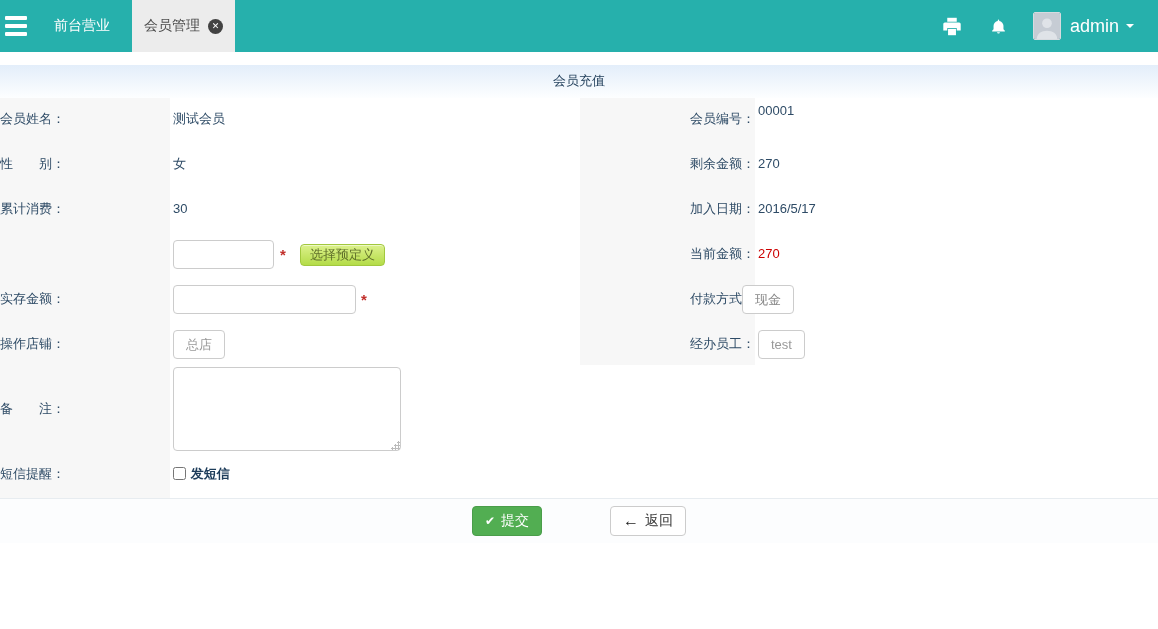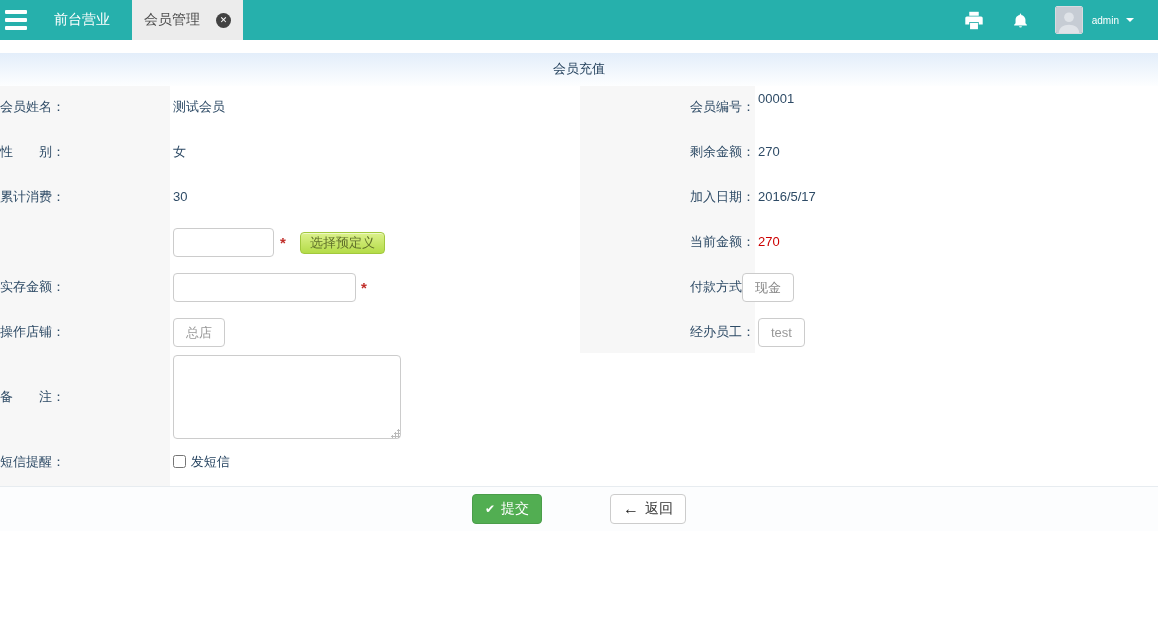--- a/index.html
+++ b/index.html
@@ -1,35 +1,35 @@
 <!DOCTYPE html>
 <html><head>
 <meta charset="utf-8">
 <style>
   * { margin:0; padding:0; box-sizing:border-box; }
   html,body { width:1158px; height:629px; background:#fff; overflow:hidden;
     font-family:"Liberation Sans","DejaVu Sans",sans-serif; }
 
   
-  .nav { height:40px; background:#26b0ac; display:flex; align-items:stretch; }
+  .nav { height:52px; background:#26b0ac; display:flex; align-items:stretch; }
   .hamburger { width:34px; display:flex; flex-direction:column; justify-content:center;
     gap:4px; padding-left:5px; cursor:pointer; }
   .hamburger span { display:block; width:22px; height:4px; background:#fff; border-radius:1px; }
   .tab { display:flex; align-items:center; padding:0 12px; font-size:14px; color:#fff;
     margin-left:8px; cursor:pointer; }
-  .tab.active { background:#ececec; color:#4d4d4d; margin-left:10px; gap:16px; }
+  .tab.active { background:#ececec; color:#4d4d4d; margin-left:10px; gap:8px; }
   .close-circle { width:15px; height:15px; border-radius:50%; background:#424242; color:#fff;
     font-size:9px; line-height:15px; text-align:center; font-weight:bold; cursor:pointer; }
   .nav-right { margin-left:auto; display:flex; align-items:center; padding-right:24px; }
   .icon-btn { background:none; border:none; cursor:pointer; display:flex; align-items:center; }
   .icon-printer { margin-right:28px; }
   .icon-bell { margin-right:26px; }
   .avatar { width:28px; height:28px; border-radius:2px; overflow:hidden; margin-right:9px;
     border:1px solid #d7dbe0; cursor:pointer; }
-  .username { color:#fff; font-size:10px; cursor:pointer; }
+  .username { color:#fff; font-size:18px; cursor:pointer; }
   .caret { width:0; height:0; border:4.5px solid transparent; border-top-color:#fff;
     margin-left:7px; margin-top:4px; }
 
   
   .strip { height:13px; background:#fff; }
   .titlebar { height:33px; background:linear-gradient(#e3eefa,#fdfeff);
     text-align:center; line-height:31px; font-size:13px; color:#1e3c58; }
 
   
   .form { position:relative; width:1158px; height:400px; background:#fff; font-size:13px; }
@@ -55,21 +55,21 @@
       radial-gradient(circle at 5.5px 5.5px,#bbb 1px,transparent 1.4px),
       radial-gradient(circle at 8.5px 8.5px,#bbb 1px,transparent 1.4px),
       radial-gradient(circle at 5.5px 8.5px,#bbb 1px,transparent 1.4px),
       radial-gradient(circle at 2.5px 8.5px,#bbb 1px,transparent 1.4px); }
   .wbtn { position:absolute; height:29px; min-width:40px; padding:0 12px; background:#fff;
     border:1px solid #ccc; border-radius:4px; color:#888; font-size:13px; cursor:pointer; }
   .preset { position:absolute; height:22px; padding:0 9px; font-size:13px; color:#5f6f2a;
     background:linear-gradient(#dcf18c,#b4dc48); border:1px solid #a2c83e; border-radius:4px;
     box-shadow:inset 0 1px 0 rgba(255,255,255,.5); cursor:pointer; }
   .cb { width:13px; height:13px; vertical-align:-2px; margin-right:1px; cursor:pointer; }
-  .cbl { font-weight:normal; color:#1d3c5a; }
+  .cbl { font-weight:bold; color:#1d3c5a; }
 
   
   .footer { height:45px; background:#fcfdfe; border-top:1px solid #e7ecf0;
     display:flex; justify-content:center; align-items:center; gap:68px; }
   .btn-submit { height:30px; padding:0 12px; background:#52ae52; border:1px solid #4a9d4a;
     border-radius:4px; color:#fff; font-size:14px; cursor:pointer;
     display:flex; align-items:center; gap:6px; }
   .btn-submit .ck { font-size:12px; }
   .btn-back { height:30px; padding:0 12px; background:#fff; border:1px solid #ccc;
     border-radius:4px; color:#333; font-size:14px; cursor:pointer;

